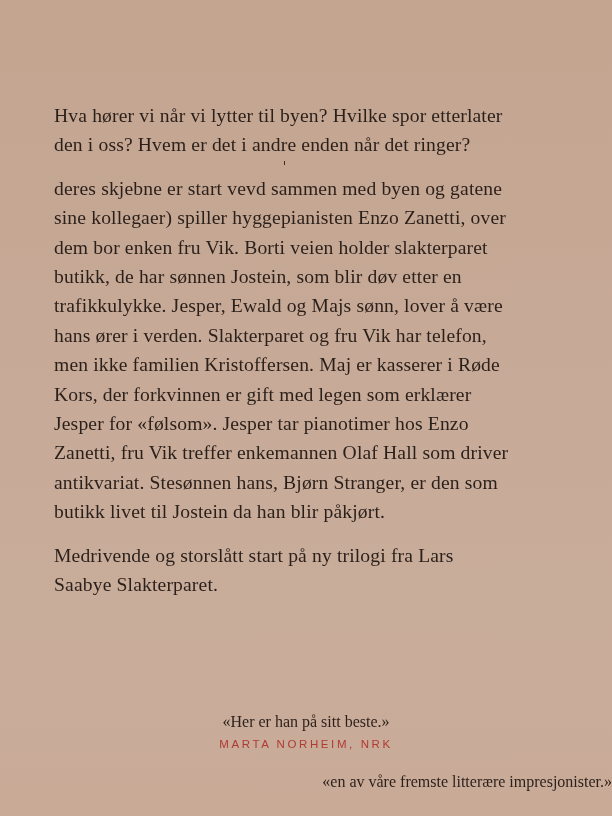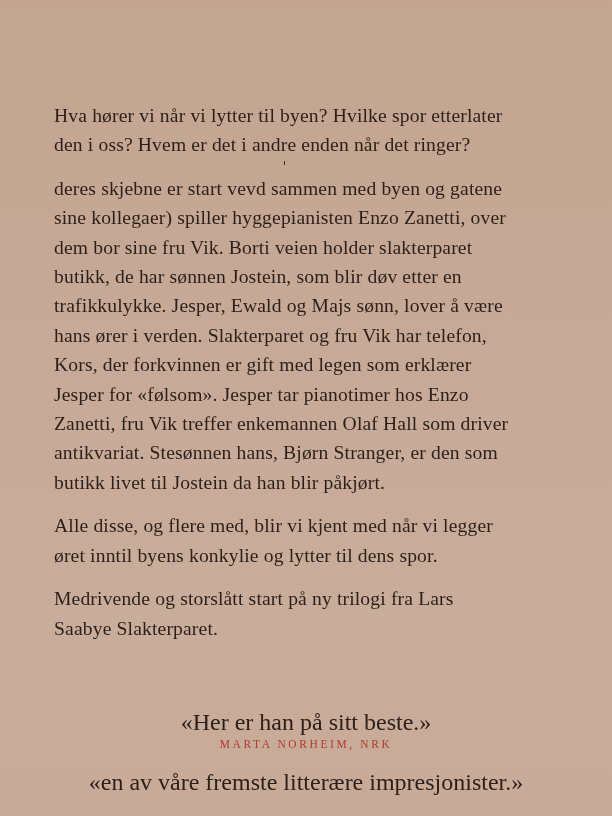--- a/index.html
+++ b/index.html
@@ -14,55 +14,52 @@
   .blurb {
     position: absolute; left: 54px; top: 101px; width: 520px;
     font-family: "Liberation Serif", serif;
     font-size: 19.6px; line-height: 29.4px; letter-spacing: 0.15px;
   }
   .blurb p { margin: 0 0 14px 0; }
   .blurb .line { display: block; white-space: nowrap; }
   .blurb em { font-style: italic; }
   .quotes { position: absolute; left: 0; width: 612px; text-align: center; font-family: "Liberation Serif", serif; }
   .q1 { top: 708px; }
-  .q2 { top: 768px; }
-  .quote-text { font-size: 24px; line-height: 28px; white-space: nowrap; }
+  .q2 { top: 768px; text-align: right; }
+  .quote-text { font-size: 16px; line-height: 28px; white-space: nowrap; }
   .attribution {
-    font-family: Liberation Serif, serif; font-size: 11.5px; letter-spacing: 2.6px;
+    font-family: Liberation Sans, sans-serif; font-size: 11.5px; letter-spacing: 2.6px;
     color: #b13a33; margin-top: 2px; white-space: nowrap;
   }
   .speck { position: absolute; left: 284px; top: 161px; width: 1px; height: 4px; background: #3a2a22; }
 </style>
 </head>
 <body>
 
 <div class="page">
   <div class="speck"></div>
 
   <div class="blurb">
     <p>
       <span class="line">Hva hører vi når vi lytter til byen?  Hvilke spor etterlater</span>
       <span class="line">den i oss? Hvem er det i andre enden når det ringer?</span>
     </p>
     <p>
       <span class="line">deres skjebne er start vevd sammen med byen og gatene</span>
       <span class="line">sine kollegaer) spiller hyggepianisten Enzo Zanetti, over</span>
-      <span class="line">dem bor sine fru Vik. Borti veien holder slakterparet</span>
+      <span class="line">dem bor enken fru Vik. Borti veien holder slakterparet</span>
       <span class="line">butikk, de har sønnen Jostein, som blir døv etter en</span>
       <span class="line">trafikkulykke. Jesper, Ewald og Majs sønn, lover å være</span>
       <span class="line">hans ører i verden. Slakterparet og fru Vik har telefon,</span>
+      <span class="line">men ikke familien Kristoffersen. Maj er kasserer i Røde</span>
       <span class="line">Kors, der forkvinnen er gift med legen som erklærer</span>
       <span class="line">Jesper for «følsom». Jesper tar pianotimer hos Enzo</span>
       <span class="line">Zanetti, fru Vik treffer enkemannen Olaf Hall som driver</span>
       <span class="line">antikvariat. Stesønnen hans, Bjørn Stranger, er den som</span>
       <span class="line">butikk livet til Jostein da han blir påkjørt.</span>
-    </p>
-    <p>
-      <span class="line">Alle disse, og flere med, blir vi kjent med når vi legger</span>
-      <span class="line">øret inntil byens konkylie og lytter til dens spor.</span>
     </p>
     <p>
       <span class="line">Medrivende og storslått start på ny trilogi fra Lars</span>
       <span class="line">Saabye Slakterparet.</span>
     </p>
   </div>
 
   <div class="quotes q1">
     <div class="quote-text">«Her er han på sitt beste.»</div>
     <div class="attribution">MARTA NORHEIM, NRK</div>

